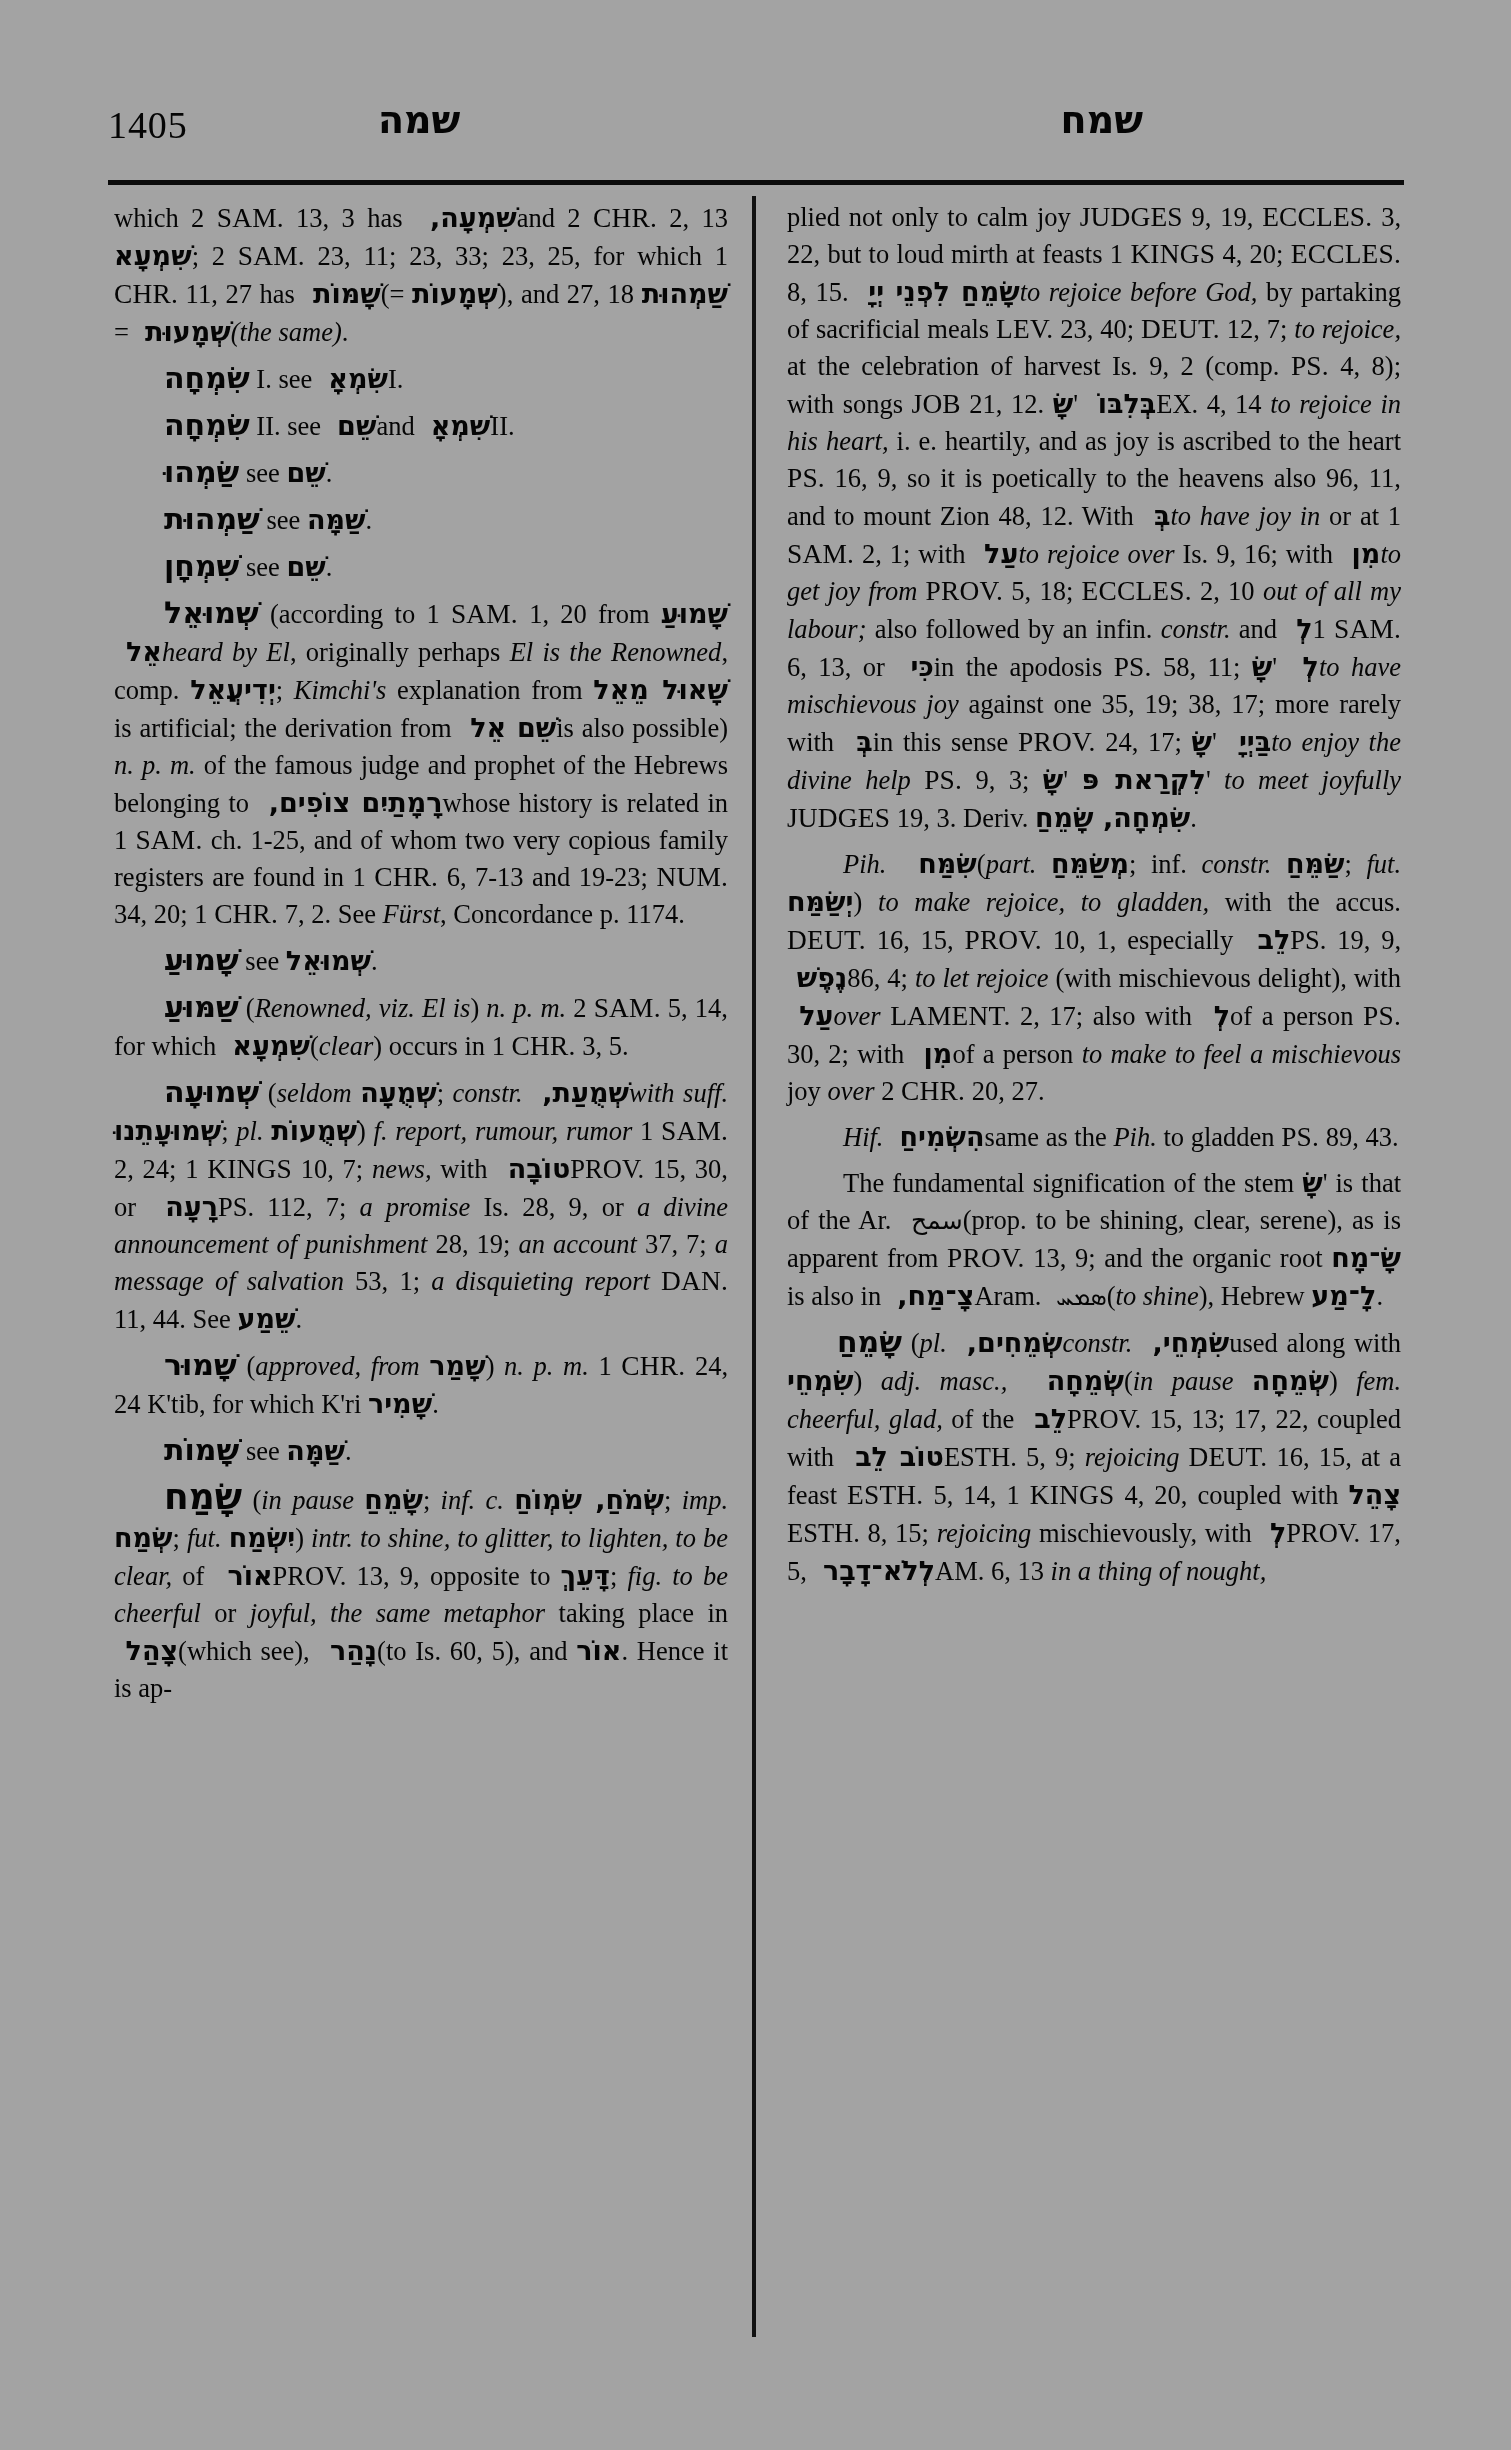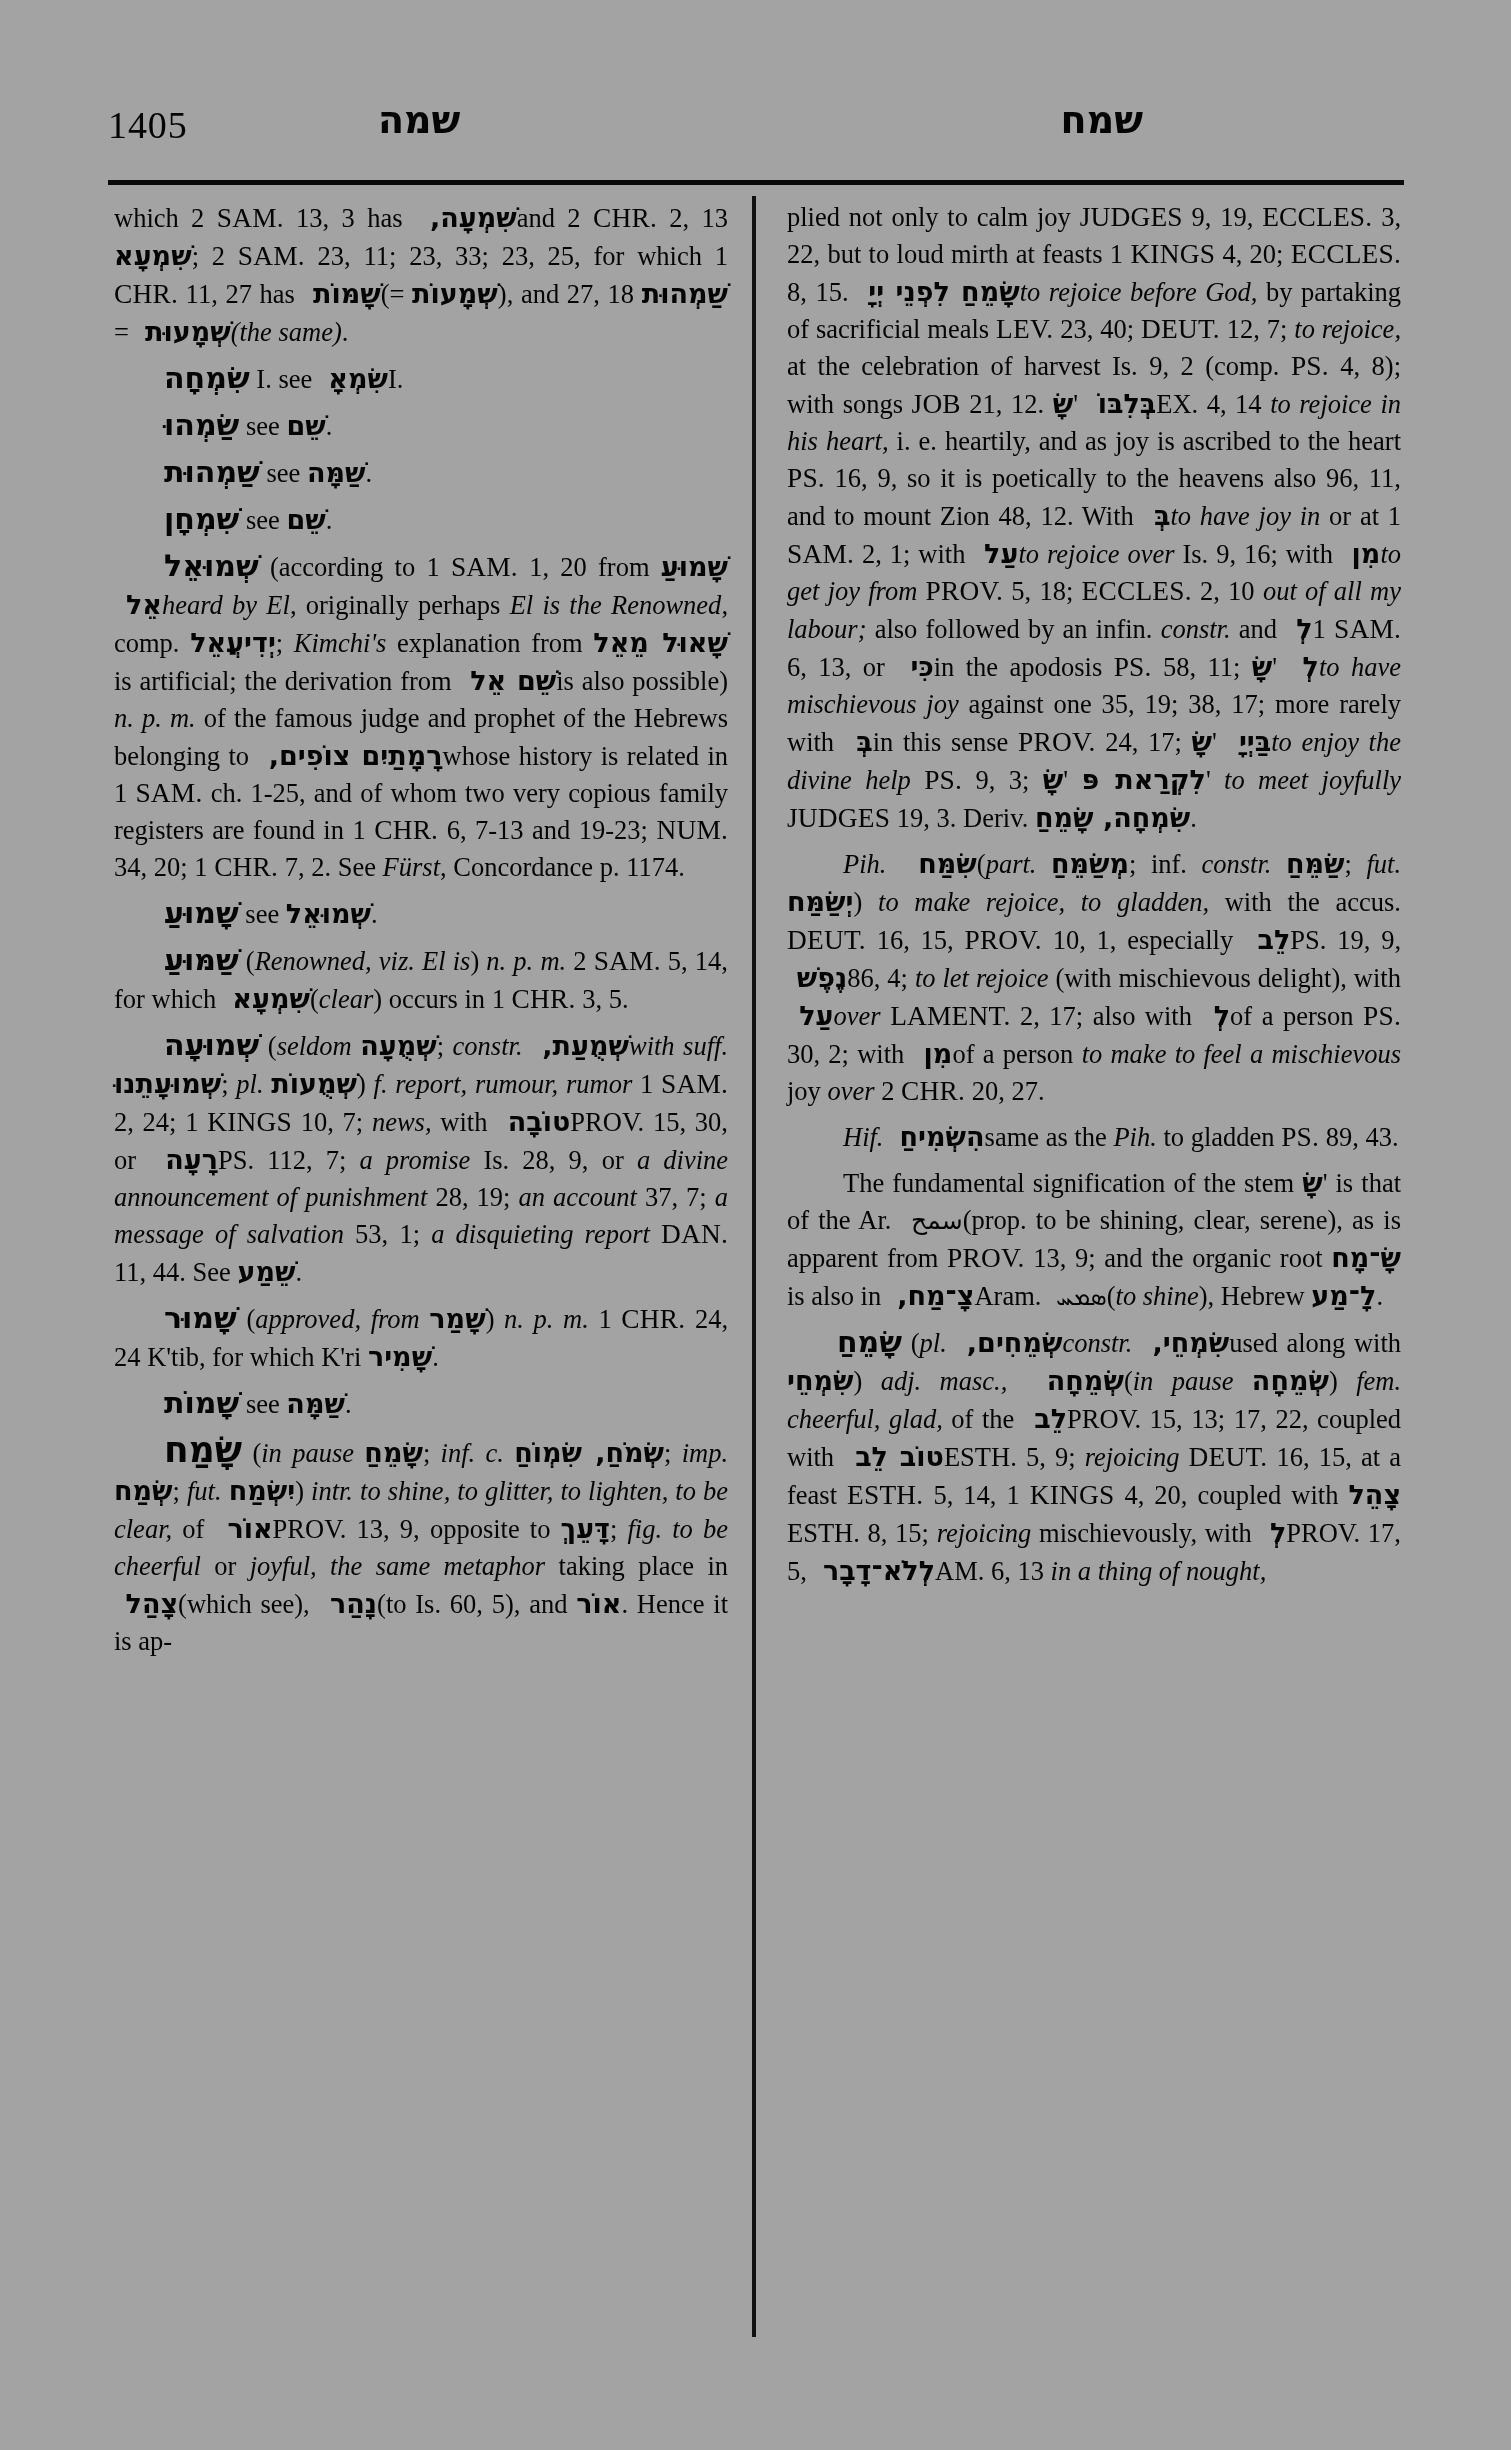--- a/index.html
+++ b/index.html
@@ -112,20 +112,21 @@
   <div class="rule"></div>
 
   <div class="cols">
     <div class="divider"></div>
 
     <div class="col left">
       <p class="para"><span>which 2 <span class="sc">SAM.</span> 13, 3 has <span class="hebi">שִׁמְעָה, </span>and 2 <span class="sc">CHR.</span> 2, 13 <span class="hebi">שִׁמְעָא</span>; 2 <span class="sc">SAM.</span> 23, 11; 23, 33; 23, 25, for which 1 <span class="sc">CHR.</span> 11, 27 has <span class="hebi">שָׁמּוֹת </span>(= <span class="hebi">שְׁמָעוֹת</span>), and 27, 18 <span class="hebi">שַׁמְהוּת </span>= <span class="hebi">שְׁמָעוּת </span><i>(the same)</i>.</span></p>
 
       <p class="entry"><span class="hw">שִׂמְחָה</span><span> I. see <span class="hebi">שִׂמְאָ </span>I.</span></p>
 
+      <p class="entry"><span class="hw">שִׂמְחָה</span><span> II. see <span class="hebi">שֵׁם </span>and <span class="hebi">שִׁמְאָ </span>II.</span></p>
 
       <p class="entry"><span class="hw">שַׂמְהוּ</span><span> see <span class="hebi">שֵׁם</span>.</span></p>
 
       <p class="entry"><span class="hw">שַׁמְהוּת</span><span> see <span class="hebi">שַׁמָּה</span>.</span></p>
 
       <p class="entry"><span class="hw">שִׁמְחָן</span><span> see <span class="hebi">שֵׁם</span>.</span></p>
 
       <p class="entry"><span class="hw">שְׁמוּאֵל</span><span> (according to 1 <span class="sc">SAM.</span> 1, 20 from <span class="hebi">שָׁמוּעַ אֵל </span><i>heard by El</i>, originally perhaps <i>El is the Renowned</i>, comp. <span class="hebi">יְדִיעֲאֵל</span>; <i>Kimchi's</i> explanation from <span class="hebi">שָׁאוּל מֵאֵל </span>is artificial; the derivation from <span class="hebi">שֵׁם אֵל </span>is also possible) <i>n. p. m.</i> of the famous judge and prophet of the Hebrews belonging to <span class="hebi">רָמָתַיִם צוֹפִים, </span>whose history is related in 1 <span class="sc">SAM.</span> ch. 1-25, and of whom two very copious family registers are found in 1 <span class="sc">CHR.</span> 6, 7-13 and 19-23; <span class="sc">NUM.</span> 34, 20; 1 <span class="sc">CHR.</span> 7, 2. See <i>Fürst</i>, Concordance p. 1174.</span></p>
 
       <p class="entry"><span class="hw">שָׁמוּעַ</span><span> see <span class="hebi">שְׁמוּאֵל</span>.</span></p>

